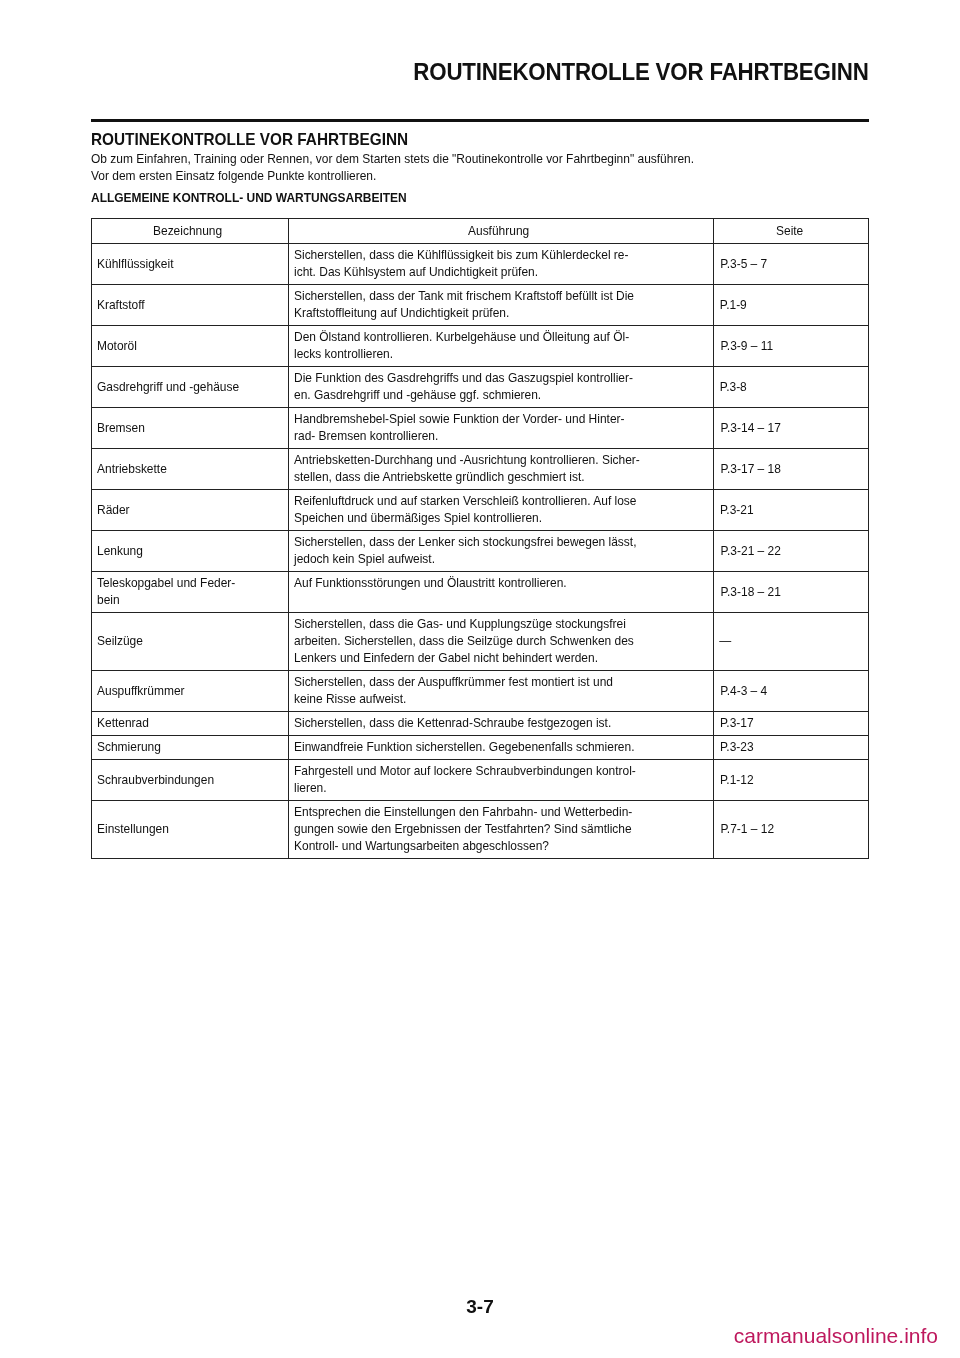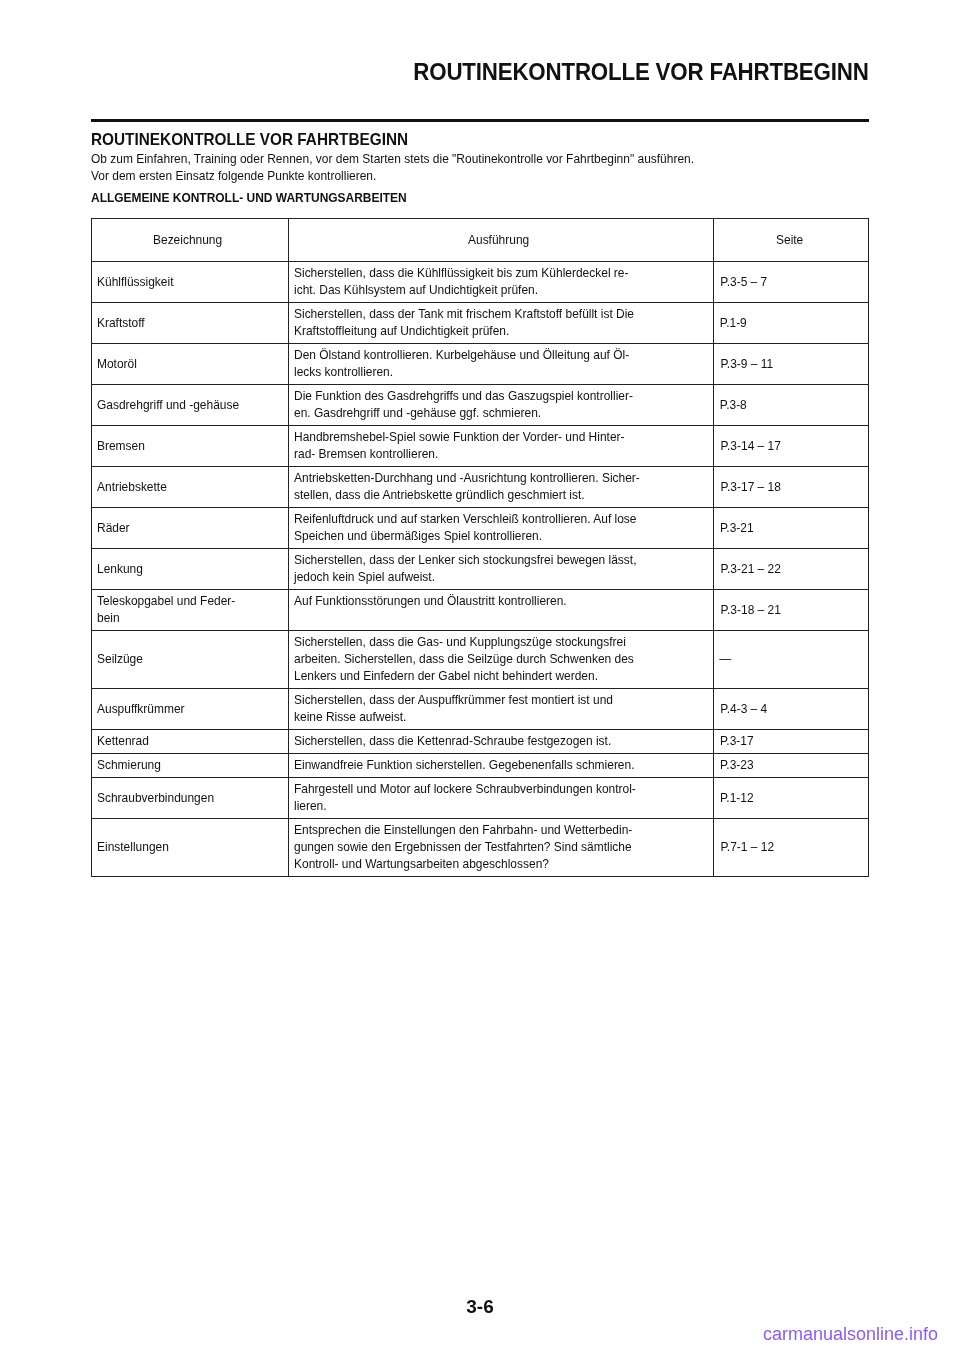--- a/index.html
+++ b/index.html
@@ -34,36 +34,36 @@
   }
   table.checklist {
     position: absolute; left: 91px; top: 218px; width: 778px;
     border-collapse: collapse;
     font-size: 12.6px; line-height: 17px;
   }
   table.checklist th, table.checklist td {
     border: 1px solid #222222; padding: 3px 5px; vertical-align: middle;
   }
   table.checklist { border: 1.6px solid #111111; }
-  table.checklist th { font-weight: normal; text-align: center; height: 18px; padding: 12px 5px; }
+  table.checklist th { font-weight: normal; text-align: center; height: 18px; padding: 3px 5px; }
   col.c1 { width: 197px; }
   col.c2 { width: 425px; }
   col.c3 { width: 156px; }
   td.name { text-align: left; }
   td.desc { text-align: left; vertical-align: top; }
   td.page { }
   .cell-text { display: inline-block; transform: scaleX(0.95); transform-origin: left center; }
   td.page .cell-text { transform-origin: center center; }
   .footer-page {
     position: absolute; left: 0; right: 0; top: 1296px; text-align: center;
     font-size: 19px; font-weight: bold;
   }
   .watermark {
     position: absolute; right: 22px; top: 1324px;
-    font-size: 18px; color: #8b5cf6; white-space: nowrap;
+    font-size: 21px; color: #be185d; white-space: nowrap;
   }
 </style>
 </head>
 <body>
 
 <div class="page-header-title">ROUTINEKONTROLLE VOR FAHRTBEGINN</div>
 <div class="header-rule"></div>
 
 <div class="section-title">ROUTINEKONTROLLE VOR FAHRTBEGINN</div>
 <div class="intro">
@@ -205,14 +205,14 @@
         <td class="desc">
           <div class="cell-text" style="display: block; white-space: nowrap; min-height: 17px;">Entsprechen die Einstellungen den Fahrbahn- und Wetterbedin-</div>
           <div class="cell-text" style="display: block; white-space: nowrap; min-height: 17px;">gungen sowie den Ergebnissen der Testfahrten? Sind sämtliche</div>
           <div class="cell-text" style="display: block; white-space: nowrap; min-height: 17px;">Kontroll- und Wartungsarbeiten abgeschlossen?</div>
         </td>
         <td class="page"><span class="cell-text">P.7-1 – 12</span></td>
       </tr>
     </tbody>
 </table>
 
-<div class="footer-page">3-6</div>
+<div class="footer-page">3-7</div>
 <div class="watermark">carmanualsonline.info</div>
 
 </body></html>

